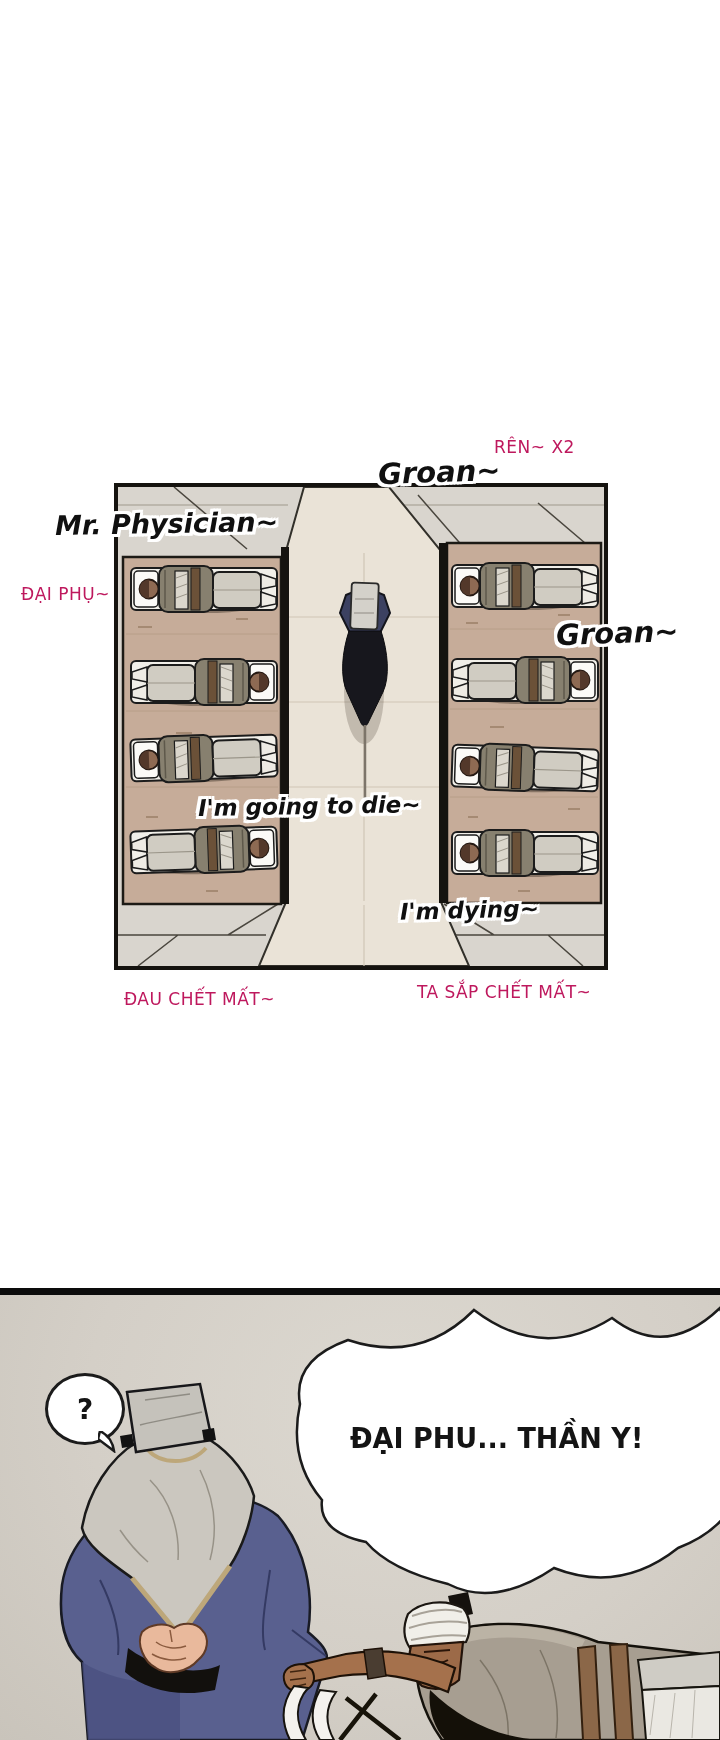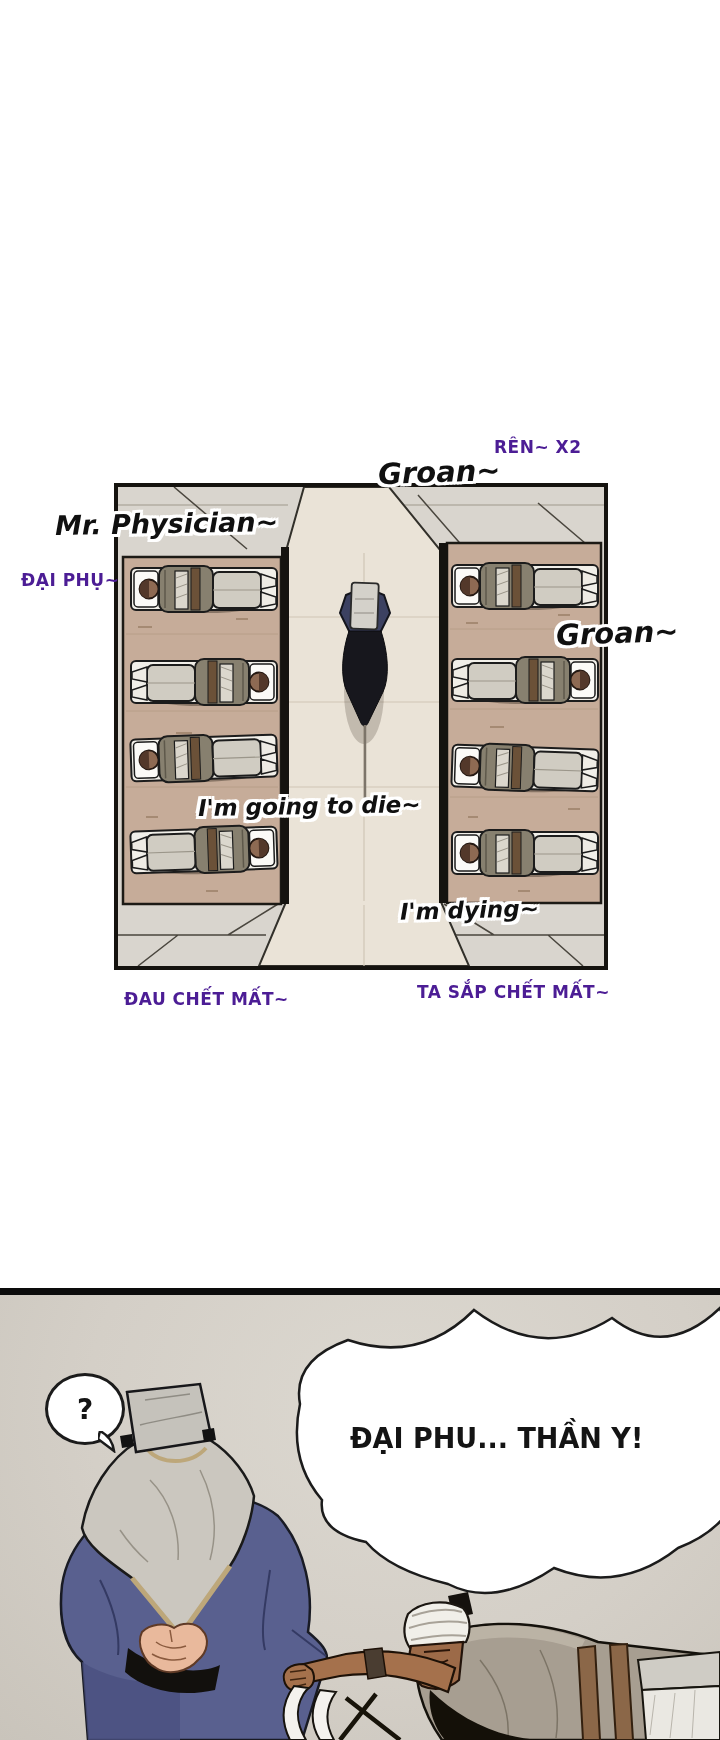--- a/index.html
+++ b/index.html
@@ -5,21 +5,21 @@
   html,body{margin:0;padding:0;}
   .page{position:relative;width:720px;height:1740px;background:#ffffff;overflow:hidden;
         font-family:"DejaVu Sans", sans-serif;}
   .abs{position:absolute;}
   
   .hand{font-family:"DejaVu Sans", sans-serif;font-style:italic;font-weight:bold;color:#101010;
         white-space:nowrap;
         text-shadow:-3px -3px 0 #fff,3px -3px 0 #fff,-3px 3px 0 #fff,3px 3px 0 #fff,
                     -3px 0 0 #fff,3px 0 0 #fff,0 -3px 0 #fff,0 3px 0 #fff;}
   
-  .sfx{font-family:"DejaVu Sans", sans-serif;font-weight:bold;color:#4c1d95;white-space:nowrap;
+  .sfx{font-family:"DejaVu Sans", sans-serif;font-weight:normal;color:#be185d;white-space:nowrap;
        letter-spacing:.5px;transform-origin:left top;}
   .panel-top{position:absolute;left:114px;top:483px;width:494px;height:487px;
              border:4px solid #15130f;box-sizing:border-box;background:#d9d5ce;}
   .panel-top svg{display:block;width:100%;height:100%;}
   .sep-line{position:absolute;left:0;top:1288px;width:720px;height:7px;background:#0c0c0c;}
   .panel-bottom{position:absolute;left:0;top:1295px;width:720px;height:445px;overflow:hidden;
                 background:radial-gradient(ellipse at 55% 25%, #dcd8d0 0%, #d4cfc7 55%, #c9c4bb 100%);}
   .qbubble{position:absolute;left:45px;top:78px;width:74px;height:66px;background:#ffffff;
            border:3px solid #1b1b1b;border-radius:50%;display:flex;align-items:center;justify-content:center;
            font-weight:bold;font-size:28px;color:#141414;}
@@ -92,21 +92,21 @@
         <path d="M238 146 L256 146 L247 162 Z" fill="#f4f2ec" stroke="#222" stroke-width="1"></path>
         <path d="M231 144 L263 144 C270 165 272 190 265 205 L250 236 C248 240 245 240 243 236 L229 205 C222 190 224 165 231 144 Z" fill="#17171d" stroke="#0d0d0f" stroke-width="1"></path>
         <path d="M247 238 L247 318" stroke="#7d756a" stroke-width="2.5"></path>
       </g>
     </svg>
   </div>
 
   <div class="abs sfx" style="left:494px;top:437px;font-size:17px;">RÊN~ X2</div>
   <div class="abs hand" style="left:378px;top:455px;font-size:29px;transform:rotate(-2deg);">Groan~</div>
   <div class="abs hand" style="left:55px;top:508px;font-size:27px;transform:rotate(-1deg);">Mr. Physician~</div>
-  <div class="abs sfx" style="left:21px;top:570px;font-size:17px;">ĐẠI PHỤ~</div>
+  <div class="abs sfx" style="left:21px;top:584px;font-size:17px;">ĐẠI PHỤ~</div>
   <div class="abs hand" style="left:556px;top:616px;font-size:29px;transform:rotate(-2deg);">Groan~</div>
   <div class="abs hand" style="left:198px;top:793px;font-size:23px;transform:rotate(-1deg);">I'm going to die~</div>
   <div class="abs hand" style="left:400px;top:897px;font-size:23px;transform:rotate(-1.5deg);">I'm dying~</div>
   <div class="abs sfx" style="left:124px;top:989px;font-size:17px;">ĐAU CHẾT MẤT~</div>
   <div class="abs sfx" style="left:417px;top:982px;font-size:17px;text-align:right;">TA SẮP CHẾT MẤT~</div>
 
   <div class="sep-line"></div>
 
   <div class="panel-bottom">
 

